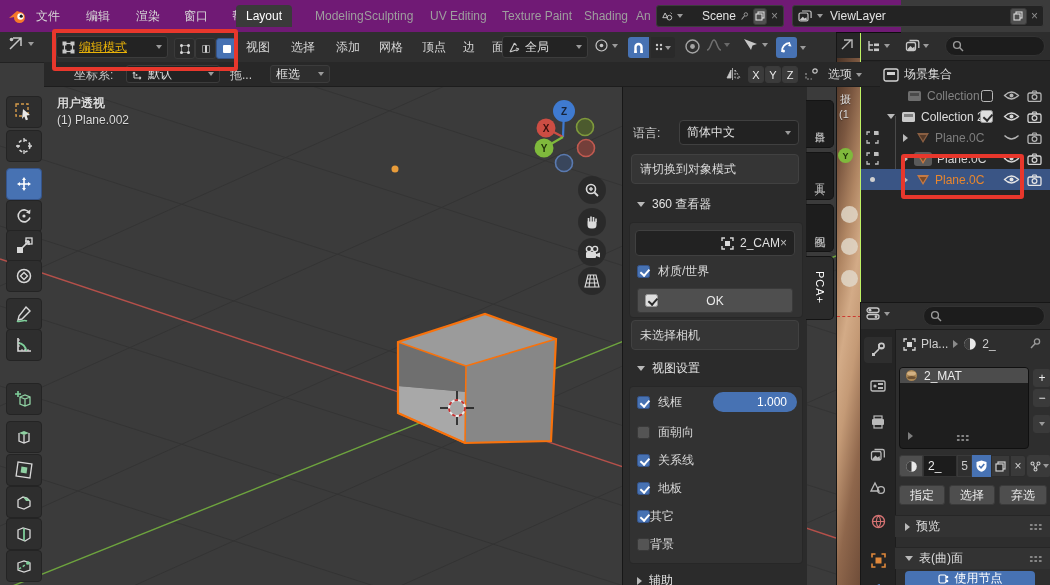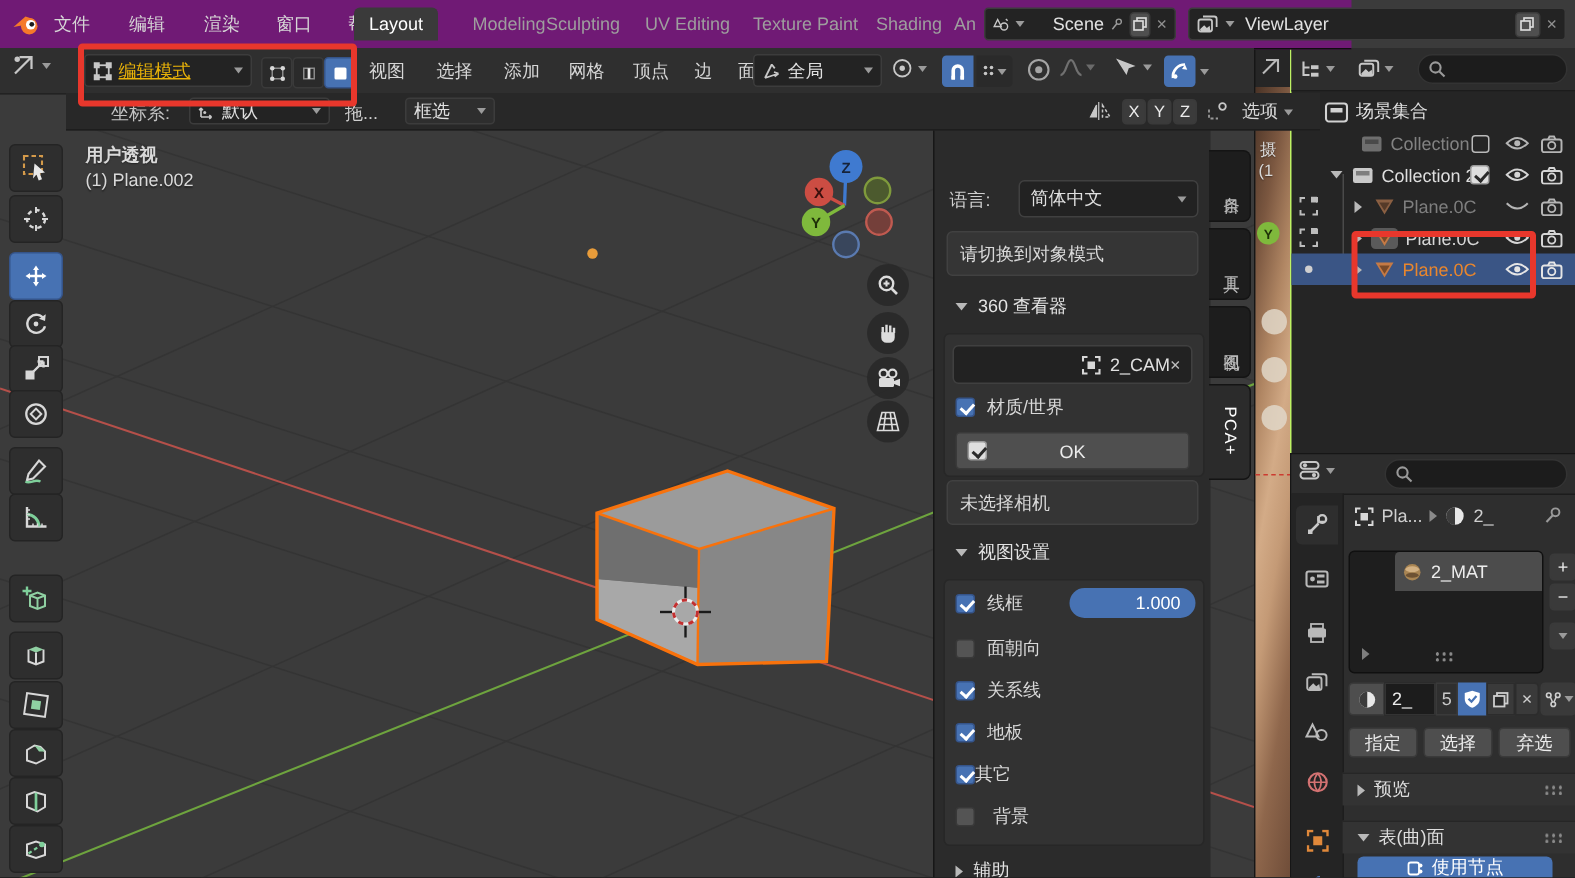--- a/index.html
+++ b/index.html
@@ -315,21 +315,21 @@
       <span>关系线</span>
     </div>
     <div class="abs row" style="left:14px;top:394px;gap:8px;">
       <span class="cb checked"></span>
       <span>地板</span>
     </div>
     <div class="abs row" style="left:14px;top:422px;gap:0;">
       <span class="cb checked"></span>
       <span>其它</span>
     </div>
-    <div class="abs row" style="left:14px;top:450px;gap:12px;justify-content:space-between;">
+    <div class="abs row" style="left:14px;top:450px;gap:0;justify-content:space-between;">
       <span class="cb"></span>
       <span>背景</span>
     </div>
 
     <div class="abs row" style="left:14px;top:486px;gap:7px;">
       <span class="tri-r"></span>
       <span style="color:#e3e3e3;">辅助</span>
     </div>
   </div>
 
@@ -588,21 +588,21 @@
           <path d="M1.2 7 A5.8 5.8 0 0 0 7 12.8 L7 7 Z" fill="#3c3c3c"></path>
         </svg>
       <span style="color:#cfcfcf;">2_</span>
     </div>
     <svg class="abs" style="left:168px;top:34px;" width="13" height="13" viewBox="0 0 13 13">
         <circle cx="8" cy="4.5" r="2.6" fill="none" stroke="#9a9a9a" stroke-width="1.3"></circle>
         <line x1="6.2" y1="6.5" x2="2" y2="11" stroke="#9a9a9a" stroke-width="1.4"></line>
       </svg>
 
     <div class="abs" style="left:38px;top:64px;width:128px;height:80px;background:#1e1e1e;border:1px solid #101010;border-radius:4px;">
-      <div class="row" style="height:26px;background:#4c4c4c;border-radius:3px 3px 0 0;padding-left:5px;gap:6px;margin-left:30px;">
+      <div class="row" style="height:15px;background:#4c4c4c;border-radius:3px 3px 0 0;padding-left:5px;gap:6px;">
         <svg width="13" height="13" viewBox="0 0 13 13">
             <circle cx="6.5" cy="6.5" r="5.5" fill="#a98553"></circle>
             <ellipse cx="6.5" cy="4.5" rx="4.5" ry="2" fill="#d3b183"></ellipse>
             <ellipse cx="6.5" cy="8.5" rx="4.2" ry="1.6" fill="#6e5233"></ellipse>
           </svg>
         <span style="color:#ececec;">2_MAT</span>
       </div>
       <span class="tri-r" style="position:absolute;left:8px;bottom:8px;border-left-color:#7e7e7e;"></span>
       <span class="dots" style="position:absolute;left:56px;bottom:7px;"></span>
     </div>

